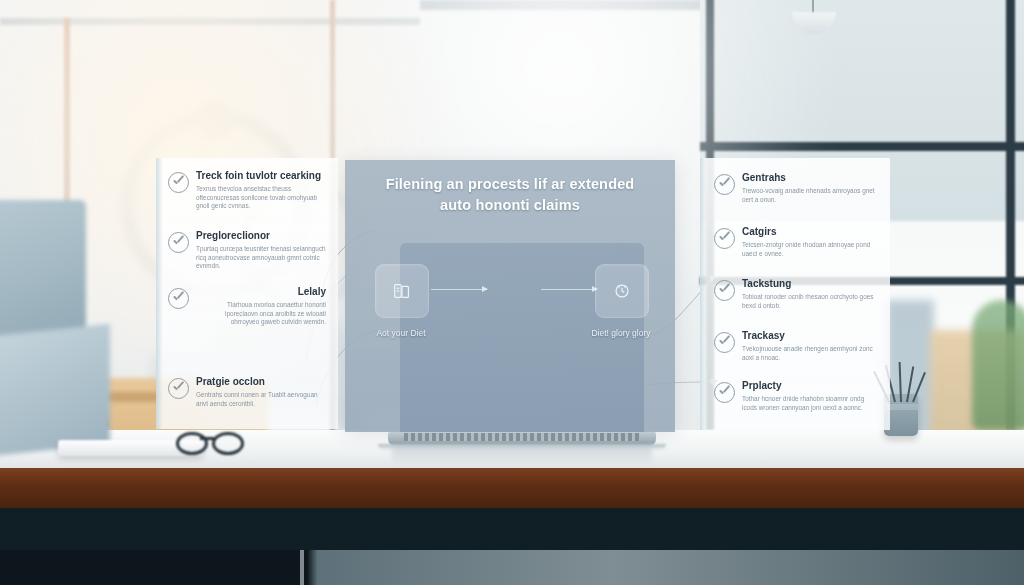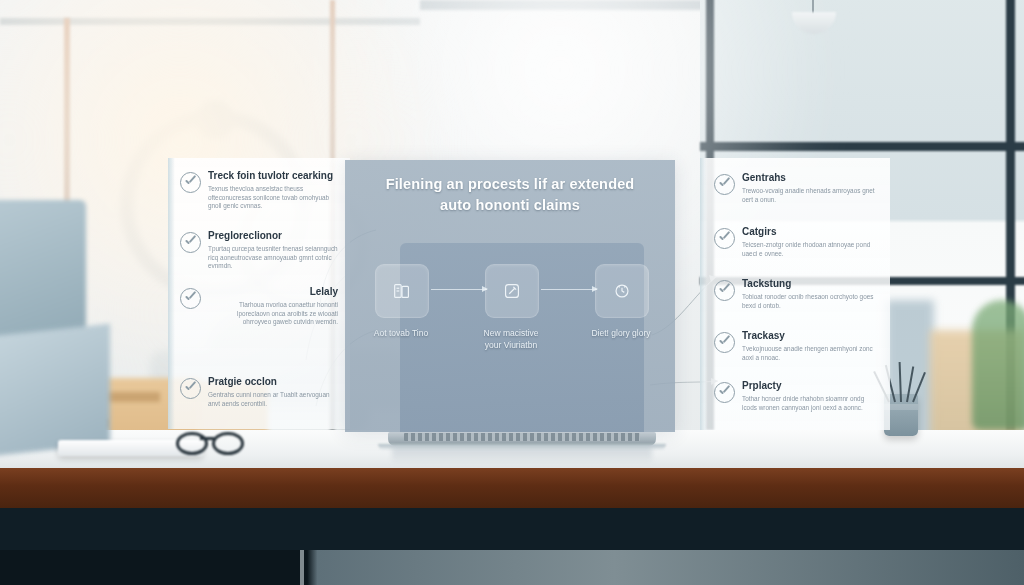--- a/index.html
+++ b/index.html
@@ -94,21 +94,21 @@
   .stepBox{width:52px;height:52px;border-radius:9px;background:rgba(255,255,255,.20);
            border:1px solid rgba(255,255,255,.16);display:flex;align-items:center;justify-content:center;
            box-shadow:inset 0 1px 3px rgba(255,255,255,.12);}
   .stepLabel{margin-top:9px;width:88px;margin-left:-18px;text-align:center;color:#eaf1f6;font-size:8.5px;
              line-height:12px;text-shadow:0 1px 2px rgba(30,45,60,.4);}
   .arrow{position:absolute;top:25px;height:1px;background:rgba(232,240,246,.75);}
   .arrow:after{content:"";position:absolute;right:-1px;top:-3px;border-left:6px solid rgba(232,240,246,.85);
                border-top:3.5px solid transparent;border-bottom:3.5px solid transparent;}
 
   .sidePanel{background:linear-gradient(180deg,rgba(255,255,255,.88) 0%,rgba(250,252,253,.82) 100%);}
-  .leftPanel{left:168px;top:158px;width:182px;height:271px;}
+  .leftPanel{left:156px;top:158px;width:182px;height:271px;}
   .rightPanel{left:700px;top:158px;width:190px;height:272px;}
   .panelEdge{position:absolute;top:0;width:7px;height:100%;
              background:linear-gradient(90deg,rgba(170,195,205,.55),rgba(255,255,255,0));}
 
   .item{position:absolute;left:12px;width:158px;}
   .rightPanel .item{left:14px;width:164px;}
   .chk{position:absolute;left:0;top:2px;width:19px;height:19px;border-radius:50%;border:1.2px solid #8e9ea8;}
   .chk:before{content:"";position:absolute;left:4px;top:8px;width:5px;height:2px;background:#8e9ea8;
               transform:rotate(45deg);border-radius:1px;}
   .chk:after{content:"";position:absolute;left:7px;top:5px;width:9px;height:2px;background:#8e9ea8;
@@ -299,36 +299,24 @@
       <div class="step" style="left:20px;">
         <div class="stepBox">
           <svg width="22" height="22" viewBox="0 0 24 24" fill="none" stroke="#eef4f8" stroke-width="1.3">
             <rect x="4" y="5" width="7" height="14" rx="1"></rect>
             <rect x="12" y="7" width="7" height="12" rx="1"></rect>
             <line x1="6" y1="9" x2="9" y2="9"></line>
               <line x1="6" y1="12" x2="9" y2="12"></line>
           </svg>
         </div>
         <div class="stepLabel">
-          <span>Aot tovab Tino</span>
+          <span>Aot your Diet</span>
         </div>
       </div>
 
-      <div class="step" style="left:130px;">
-        <div class="stepBox">
-          <svg width="22" height="22" viewBox="0 0 24 24" fill="none" stroke="#eef4f8" stroke-width="1.3">
-            <rect x="5" y="5" width="14" height="14" rx="3"></rect>
-            <path d="M9 15 L15 9 M13.5 7.5 L16.5 10.5"></path>
-          </svg>
-        </div>
-        <div class="stepLabel">
-          <div>New macistive</div>
-          <div>your Viuriatbn</div>
-        </div>
-      </div>
 
       <div class="step" style="left:240px;">
         <div class="stepBox">
           <svg width="22" height="22" viewBox="0 0 24 24" fill="none" stroke="#eef4f8" stroke-width="1.3">
             <circle cx="12" cy="12" r="6.5"></circle>
             <path d="M12 8.5 V12 L14.5 13.5"></path>
             <path d="M8 6.5 L9.5 8 M16 6.5 L14.5 8"></path>
           </svg>
         </div>
         <div class="stepLabel">

